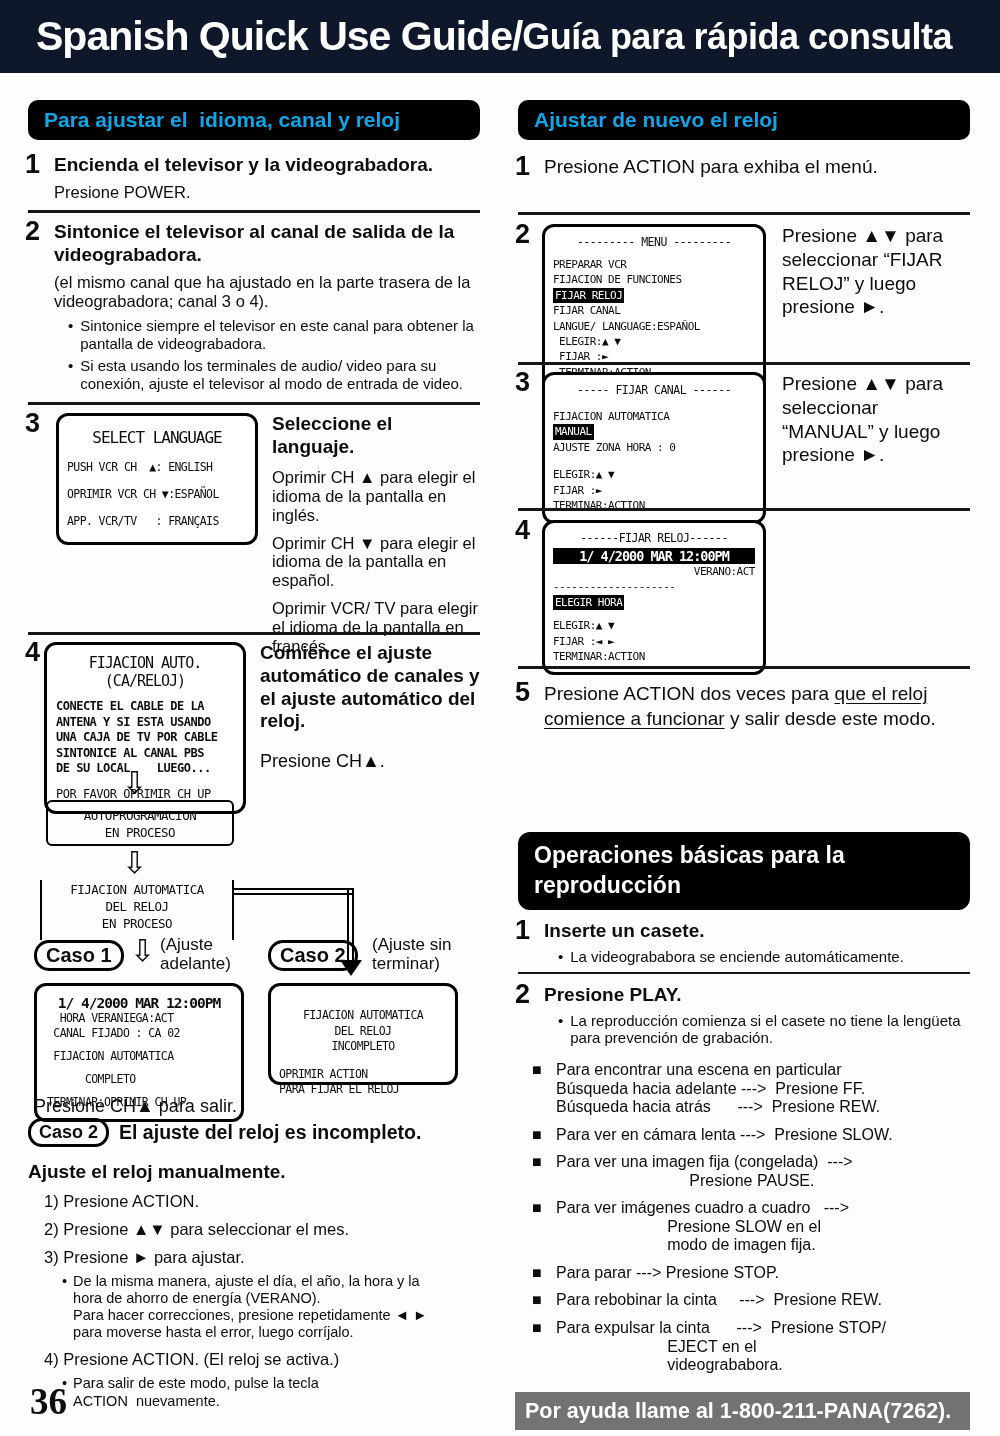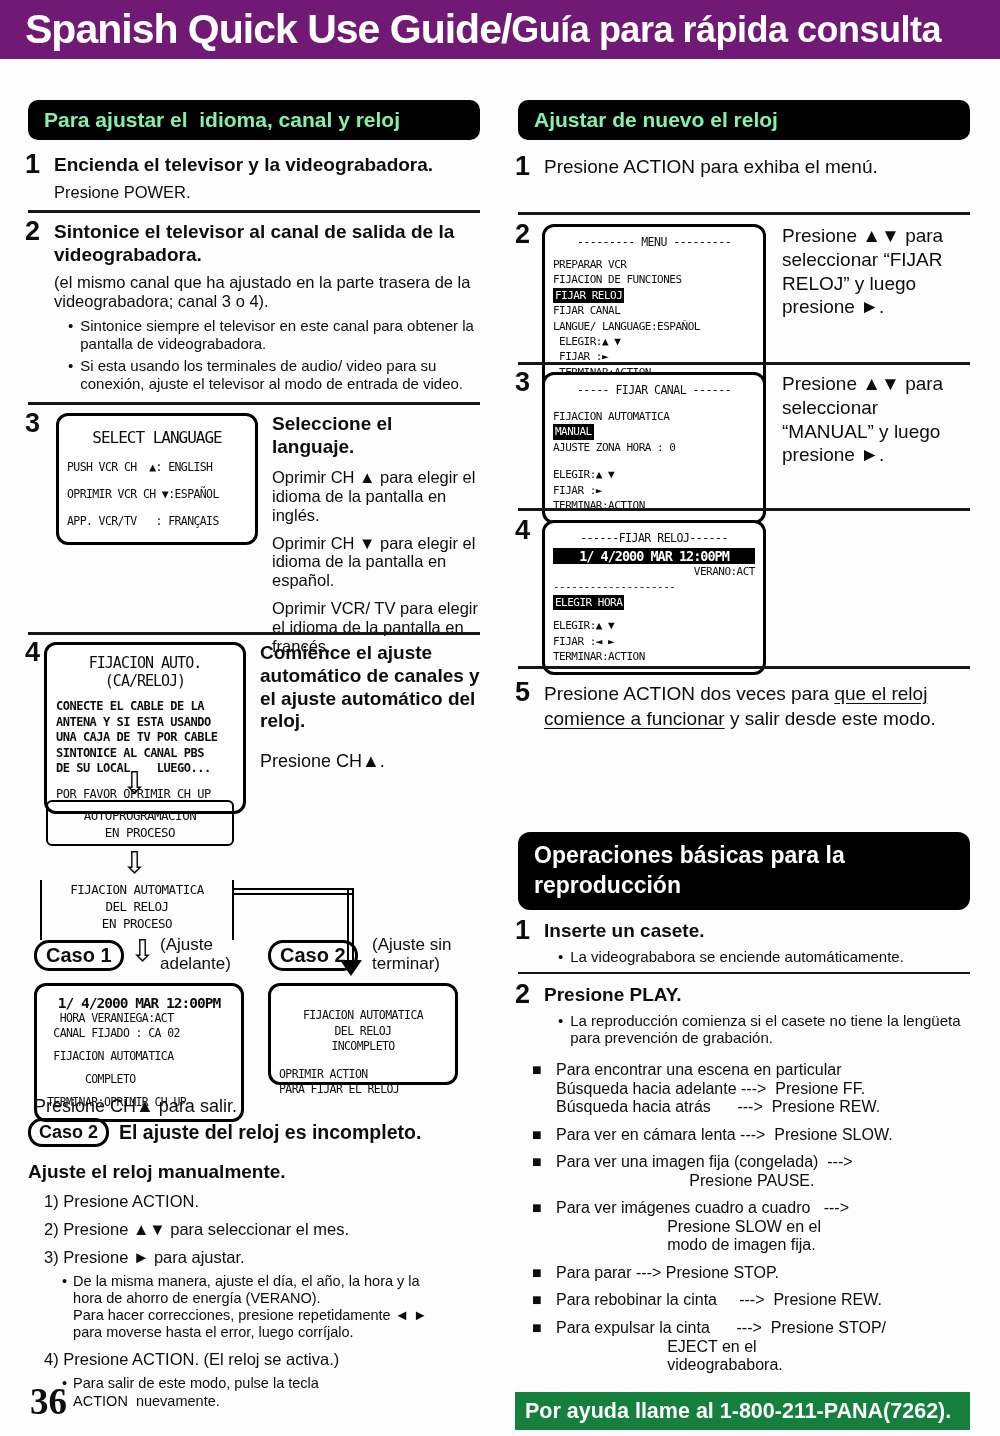--- a/index.html
+++ b/index.html
@@ -1,29 +1,29 @@
 <!DOCTYPE html>
 <html><head>
 <meta charset="utf-8">
 <style>
   * { box-sizing: border-box; margin: 0; padding: 0; }
   html,body { background:#777; }
   .page { position:relative; width:1000px; height:1436px; background:#fdfdfd;
           font-family:"Liberation Sans",sans-serif; color:#0d0d0d; overflow:hidden;
           margin:0 auto; }
   
-  .banner { position:absolute; left:0; top:0; width:1000px; height:59px; background:#701a75;
-            color:#fff; display:flex; align-items:center; padding-left:25px; }
+  .banner { position:absolute; left:0; top:0; width:1000px; height:73px; background:#0f172a;
+            color:#fff; display:flex; align-items:center; padding-left:36px; }
   .banner .t1 { font-size:41px; font-weight:bold; letter-spacing:-1px; }
   .banner .t2 { font-size:36px; font-weight:bold; letter-spacing:-0.5px; }
   
   .col { position:absolute; top:100px; height:1336px; }
   .col-left  { left:28px;  width:452px; }
   .col-right { left:518px; width:452px; }
-  .sec-header { position:absolute; left:0; top:0; width:100%; background:#000; color:#86efac;
+  .sec-header { position:absolute; left:0; top:0; width:100%; background:#000; color:#0ea5e9;
                 font-weight:bold; font-size:21px; border-radius:10px; padding:8px 16px;
                 white-space:pre-wrap; }
   .ops-header { position:absolute; left:0; width:100%; background:#000; color:#fff;
                 font-weight:bold; font-size:23px; border-radius:12px; padding:9px 16px;
                 line-height:1.3; }
   .abs { position:absolute; left:0; width:100%; }
   .rule  { position:absolute; left:0; width:100%; border-top:3px solid #161616; }
   .rule-thin { position:absolute; left:0; width:100%; border-top:2px solid #161616; }
   .step { padding-left:26px; }
   .num { position:absolute; left:-3px; top:-5px; font-size:27px; font-weight:bold; }
@@ -94,21 +94,21 @@
   .cap-r { margin-left:16px; width:236px; }
   .cap-r p { font-size:19px; line-height:1.25; }
   .u { text-decoration:underline; text-underline-offset:3px; }
   
   .sq { display:flex; font-size:16px; line-height:1.16; margin-top:9px; }
   .sq-mark { width:24px; flex:none; }
   .sq-text { white-space:pre-wrap; }
   
   .page-num { position:absolute; left:30px; top:1380px; font-family:"Liberation Serif",serif;
               font-weight:bold; font-size:37px; }
-  .help-bar { position:absolute; left:515px; top:1392px; width:455px; height:38px; background:#15803d;
+  .help-bar { position:absolute; left:515px; top:1392px; width:455px; height:38px; background:#737373;
               color:#fff; font-weight:bold; font-size:21.5px; display:flex; align-items:center;
               padding-left:10px; }
 </style>
 </head>
 <body>
 
 <div class="page">
 
   <div class="banner">
     <span class="t1">Spanish Quick Use Guide/</span>

